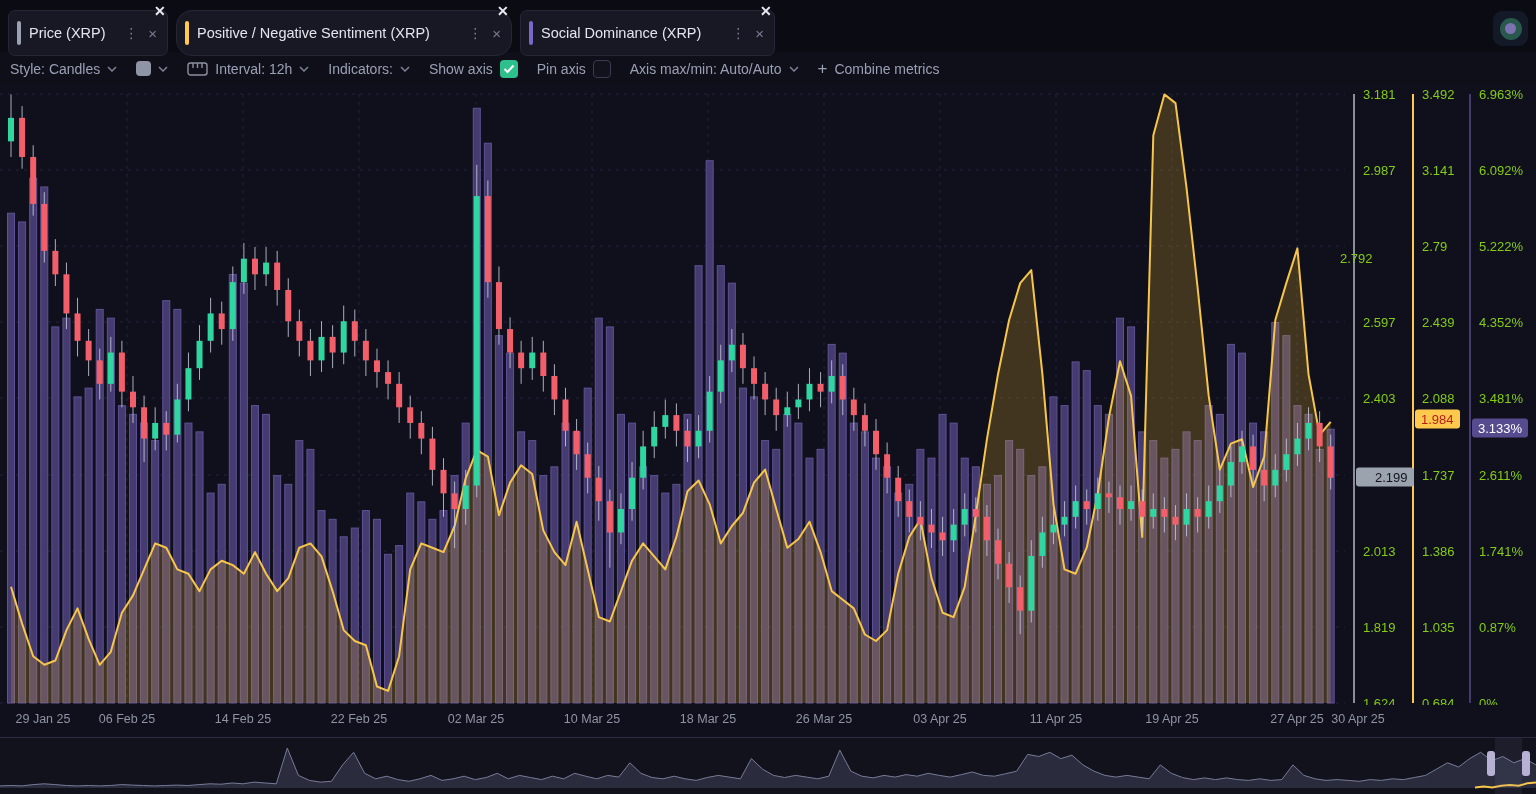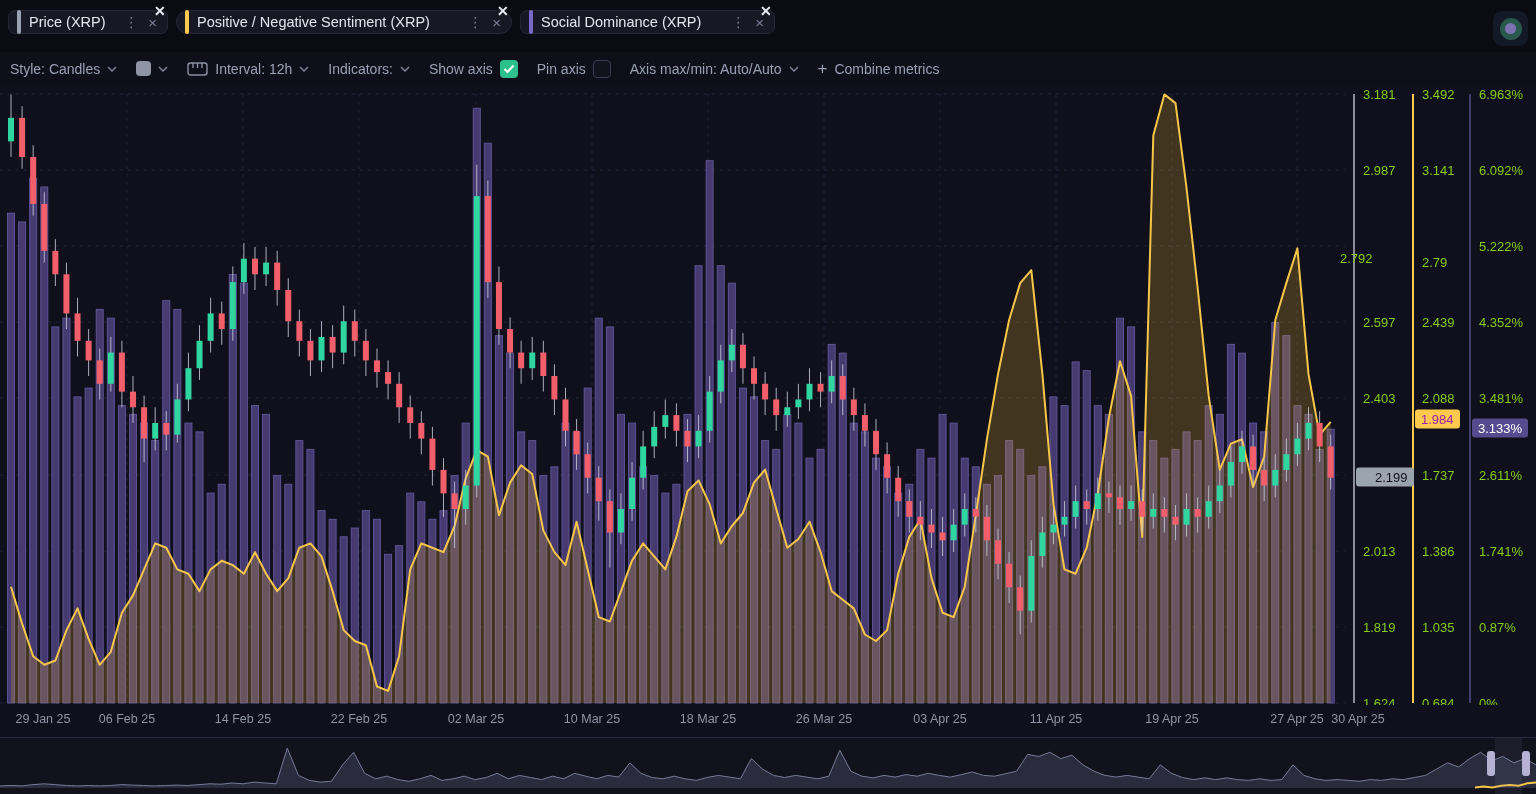--- a/index.html
+++ b/index.html
@@ -1,20 +1,20 @@
 <!DOCTYPE html>
 <html><head>
 <meta charset="utf-8">
 <style>
   html,body{margin:0;padding:0;background:#0a0a12;}
   .app{position:relative;width:1536px;height:794px;background:#0f0f1a;overflow:hidden;
        font-family:"Liberation Sans", sans-serif; -webkit-font-smoothing:antialiased;}
   
   .tabbar{position:absolute;left:0;top:0;width:100%;height:52px;background:#0b0b14;}
-  .tab{position:absolute;top:10px;height:24px;background:#181824;border:1px solid #262637;
+  .tab{position:absolute;top:10px;height:46px;background:#181824;border:1px solid #262637;
        border-radius:7px;display:flex;align-items:center;gap:8px;padding:0 10px 0 8px;
        box-sizing:border-box;cursor:pointer;}
   .tab-accent{width:4px;height:24px;border-radius:3px;flex:0 0 auto;}
   .tab-label{font-size:14.5px;color:#e3e5ee;white-space:nowrap;}
   .tab-icons{margin-left:auto;display:flex;align-items:center;gap:10px;}
   .kebab{color:#787d92;font-size:14px;line-height:1;cursor:pointer;}
   .tab-close{color:#787d92;font-size:15px;line-height:1;cursor:pointer;}
   .float-close{position:absolute;top:3px;font-size:14px;font-weight:bold;color:#e9eaf2;cursor:pointer;}
   .corner-btn{position:absolute;right:8px;top:11px;width:35px;height:35px;border-radius:9px;
        background:#131927;display:flex;align-items:center;justify-content:center;cursor:pointer;}
@@ -536,28 +536,28 @@
         <span class="axis-tick" style="left: 1363px; top: 85px;">2.987</span>
         <span class="axis-tick" style="left: 1340px; top: 161px; margin-top: 12px;">2.792</span>
         <span class="axis-tick" style="left: 1363px; top: 237px;">2.597</span>
         <span class="axis-tick" style="left: 1363px; top: 313px;">2.403</span>
         <span class="axis-tick" style="left: 1363px; top: 466px;">2.013</span>
         <span class="axis-tick" style="left: 1363px; top: 542px;">1.819</span>
         <span class="axis-tick" style="left: 1363px; top: 618px;">1.624</span>
         <span class="axis-badge" style="left: 1356px; top: 392px; background: rgb(154, 163, 174); color: rgb(20, 20, 31); padding-left: 19px;">2.199</span>
         <span class="axis-tick" style="left: 1422px; top: 9px;">3.492</span>
         <span class="axis-tick" style="left: 1422px; top: 85px;">3.141</span>
-        <span class="axis-tick" style="left: 1422px; top: 161px; margin-top: 16px;">2.79</span>
+        <span class="axis-tick" style="left: 1422px; top: 161px;">2.79</span>
         <span class="axis-tick" style="left: 1422px; top: 237px;">2.439</span>
         <span class="axis-tick" style="left: 1422px; top: 313px;">2.088</span>
         <span class="axis-tick" style="left: 1422px; top: 390px;">1.737</span>
         <span class="axis-tick" style="left: 1422px; top: 466px;">1.386</span>
         <span class="axis-tick" style="left: 1422px; top: 542px;">1.035</span>
         <span class="axis-tick" style="left: 1422px; top: 618px;">0.684</span>
-        <span class="axis-badge" style="left: 1415px; top: 334px; background: rgb(255, 201, 77); color: #a21caf;">1.984</span>
+        <span class="axis-badge" style="left: 1415px; top: 334px; background: rgb(255, 201, 77); color: #b91c1c;">1.984</span>
         <span class="axis-tick" style="left: 1479px; top: 9px;">6.963%</span>
         <span class="axis-tick" style="left: 1479px; top: 85px;">6.092%</span>
         <span class="axis-tick" style="left: 1479px; top: 161px;">5.222%</span>
         <span class="axis-tick" style="left: 1479px; top: 237px;">4.352%</span>
         <span class="axis-tick" style="left: 1479px; top: 313px;">3.481%</span>
         <span class="axis-tick" style="left: 1479px; top: 390px;">2.611%</span>
         <span class="axis-tick" style="left: 1479px; top: 466px;">1.741%</span>
         <span class="axis-tick" style="left: 1479px; top: 542px;">0.87%</span>
         <span class="axis-tick" style="left: 1479px; top: 618px;">0%</span>
         <span class="axis-badge" style="left: 1472px; top: 343px; background: rgb(87, 75, 143); color: rgb(255, 255, 255);">3.133%</span>

